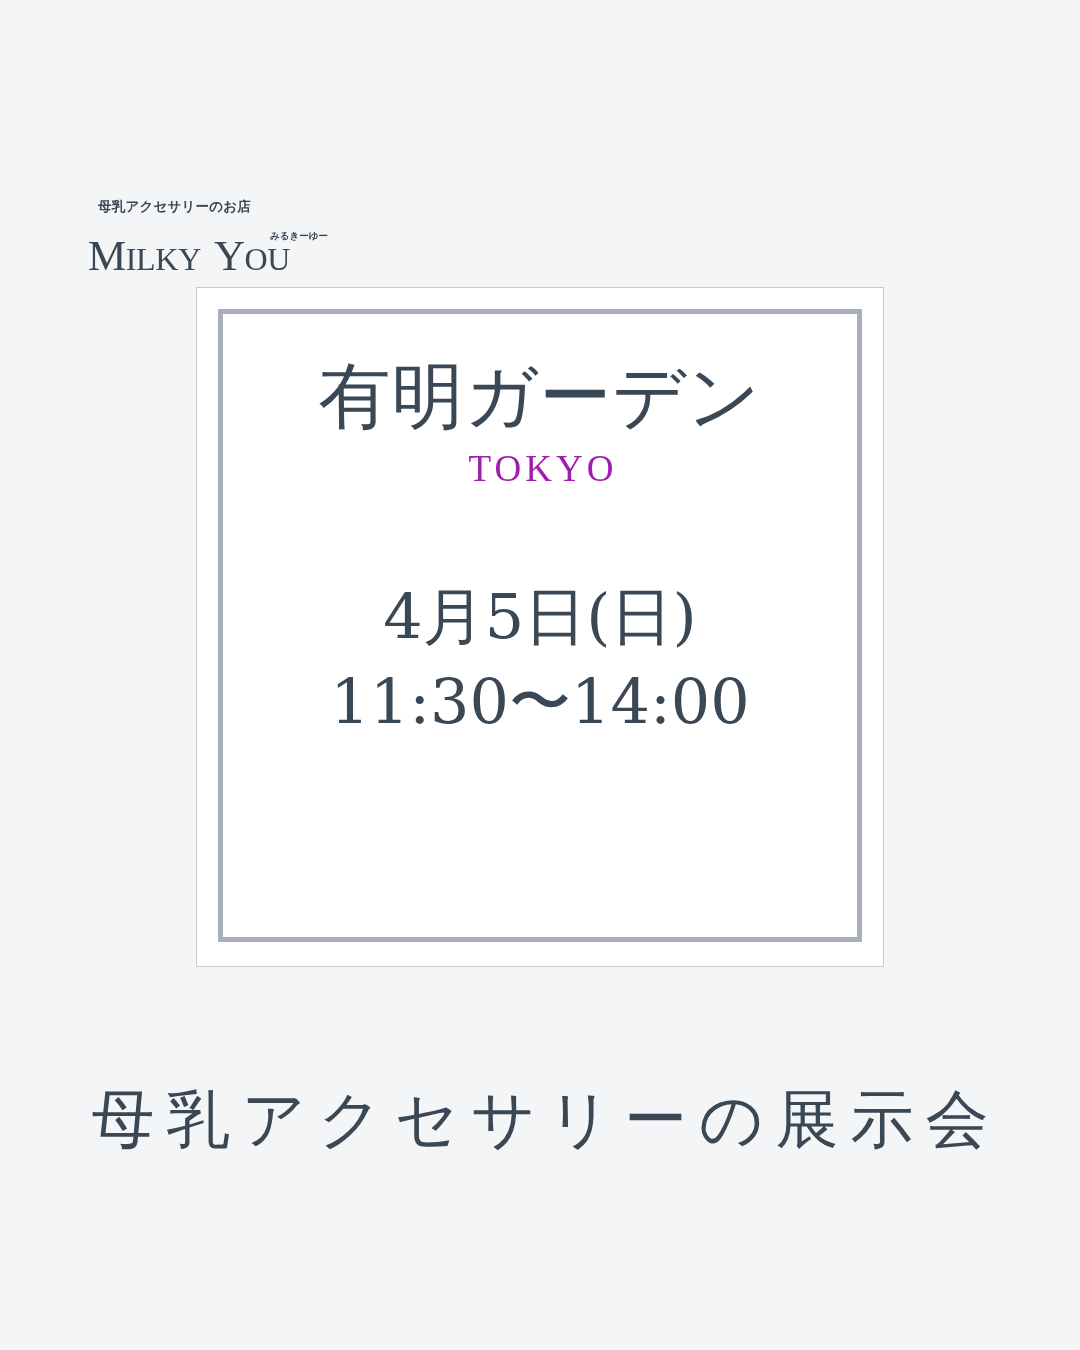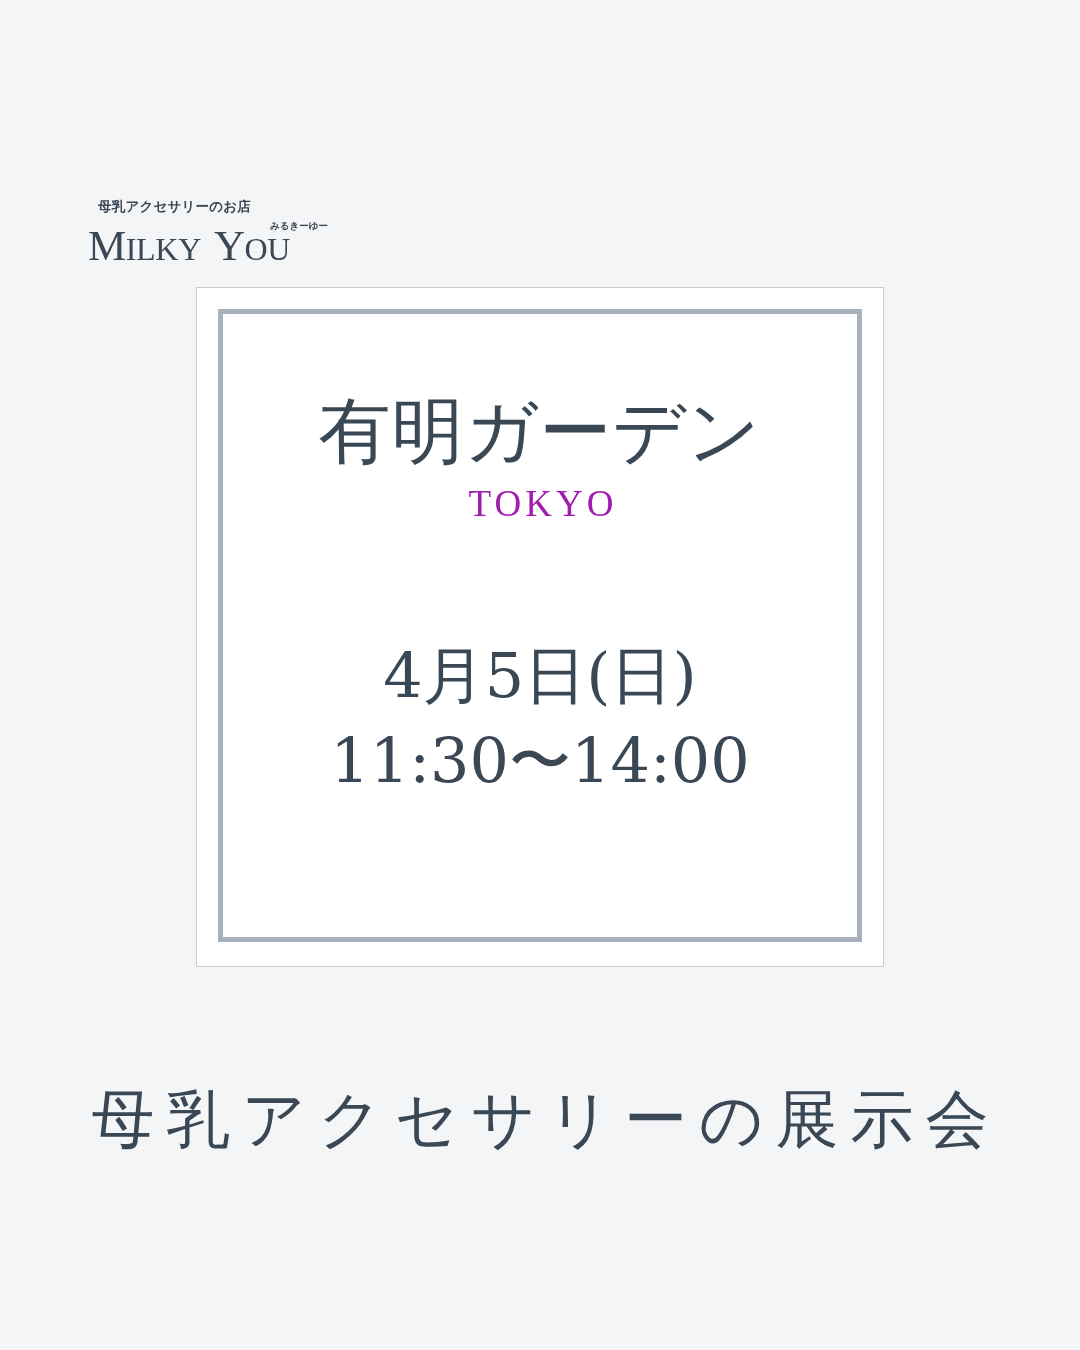--- a/index.html
+++ b/index.html
@@ -27,21 +27,21 @@
     height: 62px;
   }
 
   .logo-tagline {
     font-family: "DejaVu Sans", "Liberation Sans", sans-serif;
     font-size: 13.5px;
     font-weight: 700;
     letter-spacing: 0.2px;
     color: #3a4754;
     line-height: 1;
-    margin: 0 0 10px 10px;
+    margin: 0 0 20px 10px;
     white-space: nowrap;
   }
 
   .logo-wordmark {
     position: relative;
     display: block;
     height: 40px;
     white-space: nowrap;
     line-height: 40px;
   }
@@ -108,36 +108,36 @@
     align-items: center;
   }
 
   .venue-name {
     font-family: "DejaVu Serif", "Liberation Serif", serif;
     font-size: 72px;
     font-weight: 400;
     line-height: 1.1;
     letter-spacing: 1px;
     color: #3a4754;
-    margin: 78px 0 0 0;
+    margin: 43px 0 0 0;
     white-space: nowrap;
   }
 
   .venue-region {
     font-family: "Liberation Serif", "DejaVu Serif", serif;
     font-size: 37px;
     font-weight: 400;
     letter-spacing: 4px;
     color: #a21caf;
     margin: 14px 0 0 6px;
     line-height: 1;
   }
 
   .schedule {
-    margin-top: 112px;
+    margin-top: 88px;
     text-align: center;
   }
 
   .schedule-date,
   .schedule-time {
     font-family: "DejaVu Serif", "Liberation Serif", serif;
     font-size: 62px;
     font-weight: 400;
     line-height: 1.36;
     letter-spacing: 0px;

